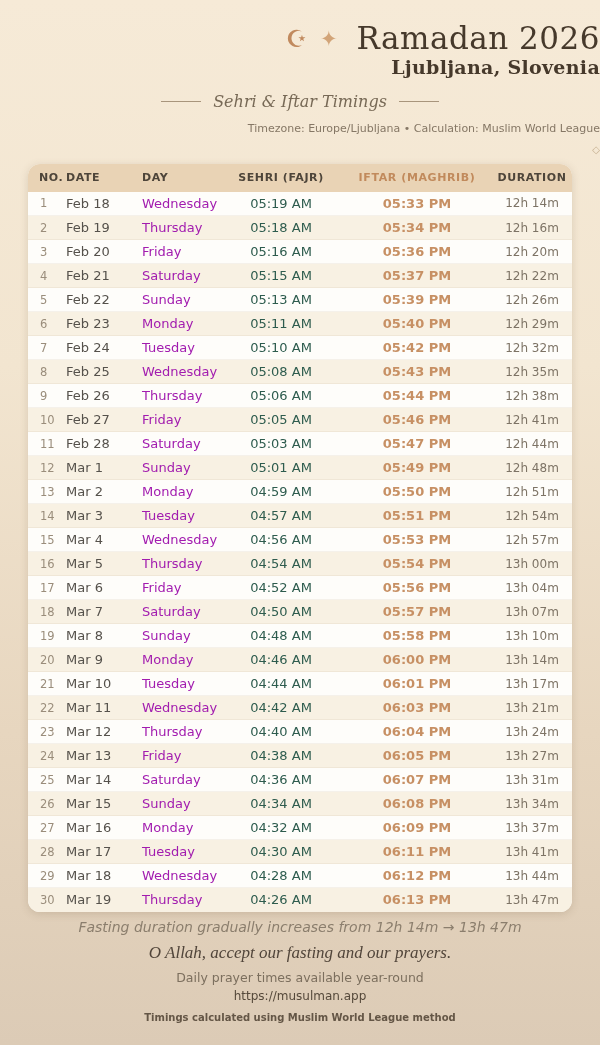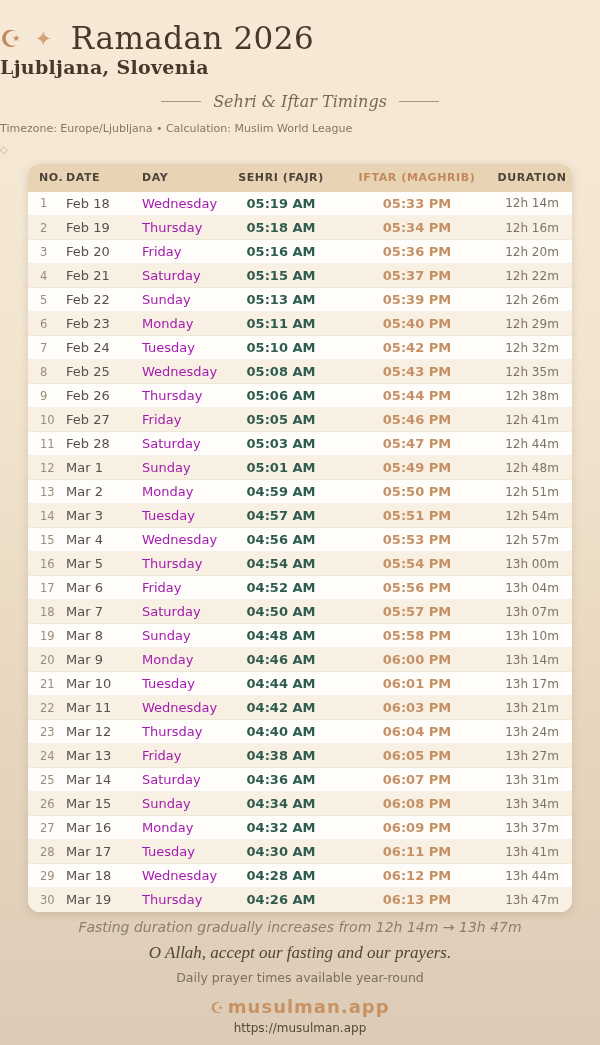--- a/index.html
+++ b/index.html
@@ -6,21 +6,21 @@
   html, body { margin: 0; padding: 0; }
   body {
     width: 600px;
     height: 1045px;
     background: linear-gradient(180deg, #f6ead7 0%, #f2e5d0 35%, #e7d6bf 70%, #dccbb6 100%);
     font-family: "DejaVu Sans", sans-serif;
     overflow: hidden;
   }
 
   
-  .page-header { text-align: left; padding-top: 22px; }
+  .page-header { text-align: right; padding-top: 22px; }
   .title-line {
     margin: 0;
     font-family: "DejaVu Serif", serif;
     font-size: 31px;
     font-weight: 500;
     color: #46392b;
     letter-spacing: 0.5px;
     line-height: 1.05;
   }
   .icon-glyph { font-family: "DejaVu Sans", sans-serif; }
@@ -79,21 +79,21 @@
   thead th.h-center { text-align: center; }
   thead th.h-iftar { color: #c18a5c; }
   tbody tr { height: 24px; }
   tbody tr.odd { background: #fefdfa; }
   tbody tr.even { background: #f8f1e3; }
   tbody tr + tr td { border-top: 1px solid rgba(190, 170, 140, 0.14); }
   tbody td { padding: 0; font-size: 13px; vertical-align: middle; }
   td.col-no { padding-left: 12px; font-size: 11.5px; color: #9a8d7b; }
   td.col-date { padding-left: 2px; color: #55514b; }
   td.col-day { padding-left: 2px; color: #a21caf; }
-  td.col-sehri { text-align: center; font-weight: bold; color: #2e5c4e; }
+  td.col-sehri { text-align: center; font-weight: normal; color: #2e5c4e; }
   td.col-iftar { text-align: center; font-weight: bold; color: #c79064; }
   td.col-duration { text-align: center; font-size: 12px; color: #7d7365; }
 
   
   .footer { text-align: center; }
   .fasting-note {
     margin-top: 7px;
     font-size: 14px;
     font-style: italic;
     color: #8b7e6d;
@@ -398,20 +398,17 @@
           <td class="col-duration">13h 47m</td>
         </tr>
       </tbody>
   </table>
 </main>
 
 <footer class="footer">
   <div class="fasting-note">Fasting duration gradually increases from 12h 14m → 13h 47m</div>
   <div class="dua">O Allah, accept our fasting and our prayers.</div>
   <div class="availability">Daily prayer times available year-round</div>
-  <div class="brand-line">
-    <span class="icon-glyph brand-crescent">☪</span><span>musulman.app</span>
-  </div>
   <div>
     <a class="brand-url" href="#">https://musulman.app</a>
   </div>
   <div class="method-note">Timings calculated using Muslim World League method</div>
 </footer>
 
 </body></html>

